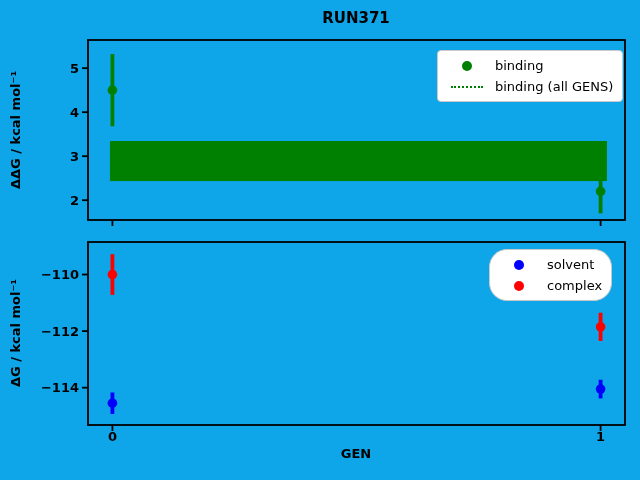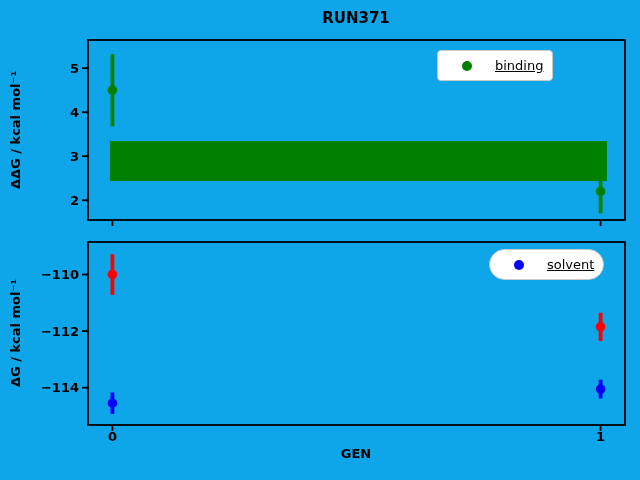--- a/index.html
+++ b/index.html
@@ -5,21 +5,21 @@
   html,body{margin:0;padding:0;background:#fff;}
   .figure{
     position:relative;width:640px;height:480px;background:#0ea5e9;
     font-family:"DejaVu Sans",sans-serif;overflow:hidden;text-align:center;
   }
   svg{position:absolute;left:0;top:0;}
   svg text{font-family:"DejaVu Sans",sans-serif;fill:#000;}
   .legend{
     position:absolute;background:#ffffff;border:1px solid #c9c9c9;
     border-radius:4px;padding:4px 9px;font-size:13px;color:#000;
-    line-height:21px;white-space:nowrap;text-decoration:underline;
+    line-height:21px;white-space:nowrap;
   }
   .lrow{display:flex;align-items:center;height:21px;}
   .lhandle{width:40px;display:flex;align-items:center;justify-content:center;flex:0 0 40px;}
   .ldot{width:10px;height:10px;border-radius:50%;display:inline-block;}
   .ldash{width:32px;height:0;border-top:2px dotted #008000;display:inline-block;}
   .llabel{padding-left:8px;}
 </style>
 </head>
 <body>
 
@@ -74,24 +74,36 @@
       </g>
   </svg>
 
   <div class="legend" style="left:437px;top:50px;">
     <div class="lrow">
       <span class="lhandle">
           <span class="ldot" style="background: rgb(0, 128, 0);"></span>
         </span>
       <span class="llabel">binding</span>
     </div>
+    <div class="lrow">
+      <span class="lhandle">
+          <span class="ldash"></span>
+        </span>
+      <span class="llabel">binding (all GENS)</span>
+    </div>
   </div>
 
   <div class="legend" style="left:489px;top:249px;border-radius:18px;">
     <div class="lrow">
       <span class="lhandle">
           <span class="ldot" style="background: rgb(0, 0, 255);"></span>
         </span>
       <span class="llabel">solvent</span>
     </div>
+    <div class="lrow">
+      <span class="lhandle">
+          <span class="ldot" style="background: rgb(255, 0, 0);"></span>
+        </span>
+      <span class="llabel">complex</span>
+    </div>
   </div>
 
 </div>
 
 </body></html>

